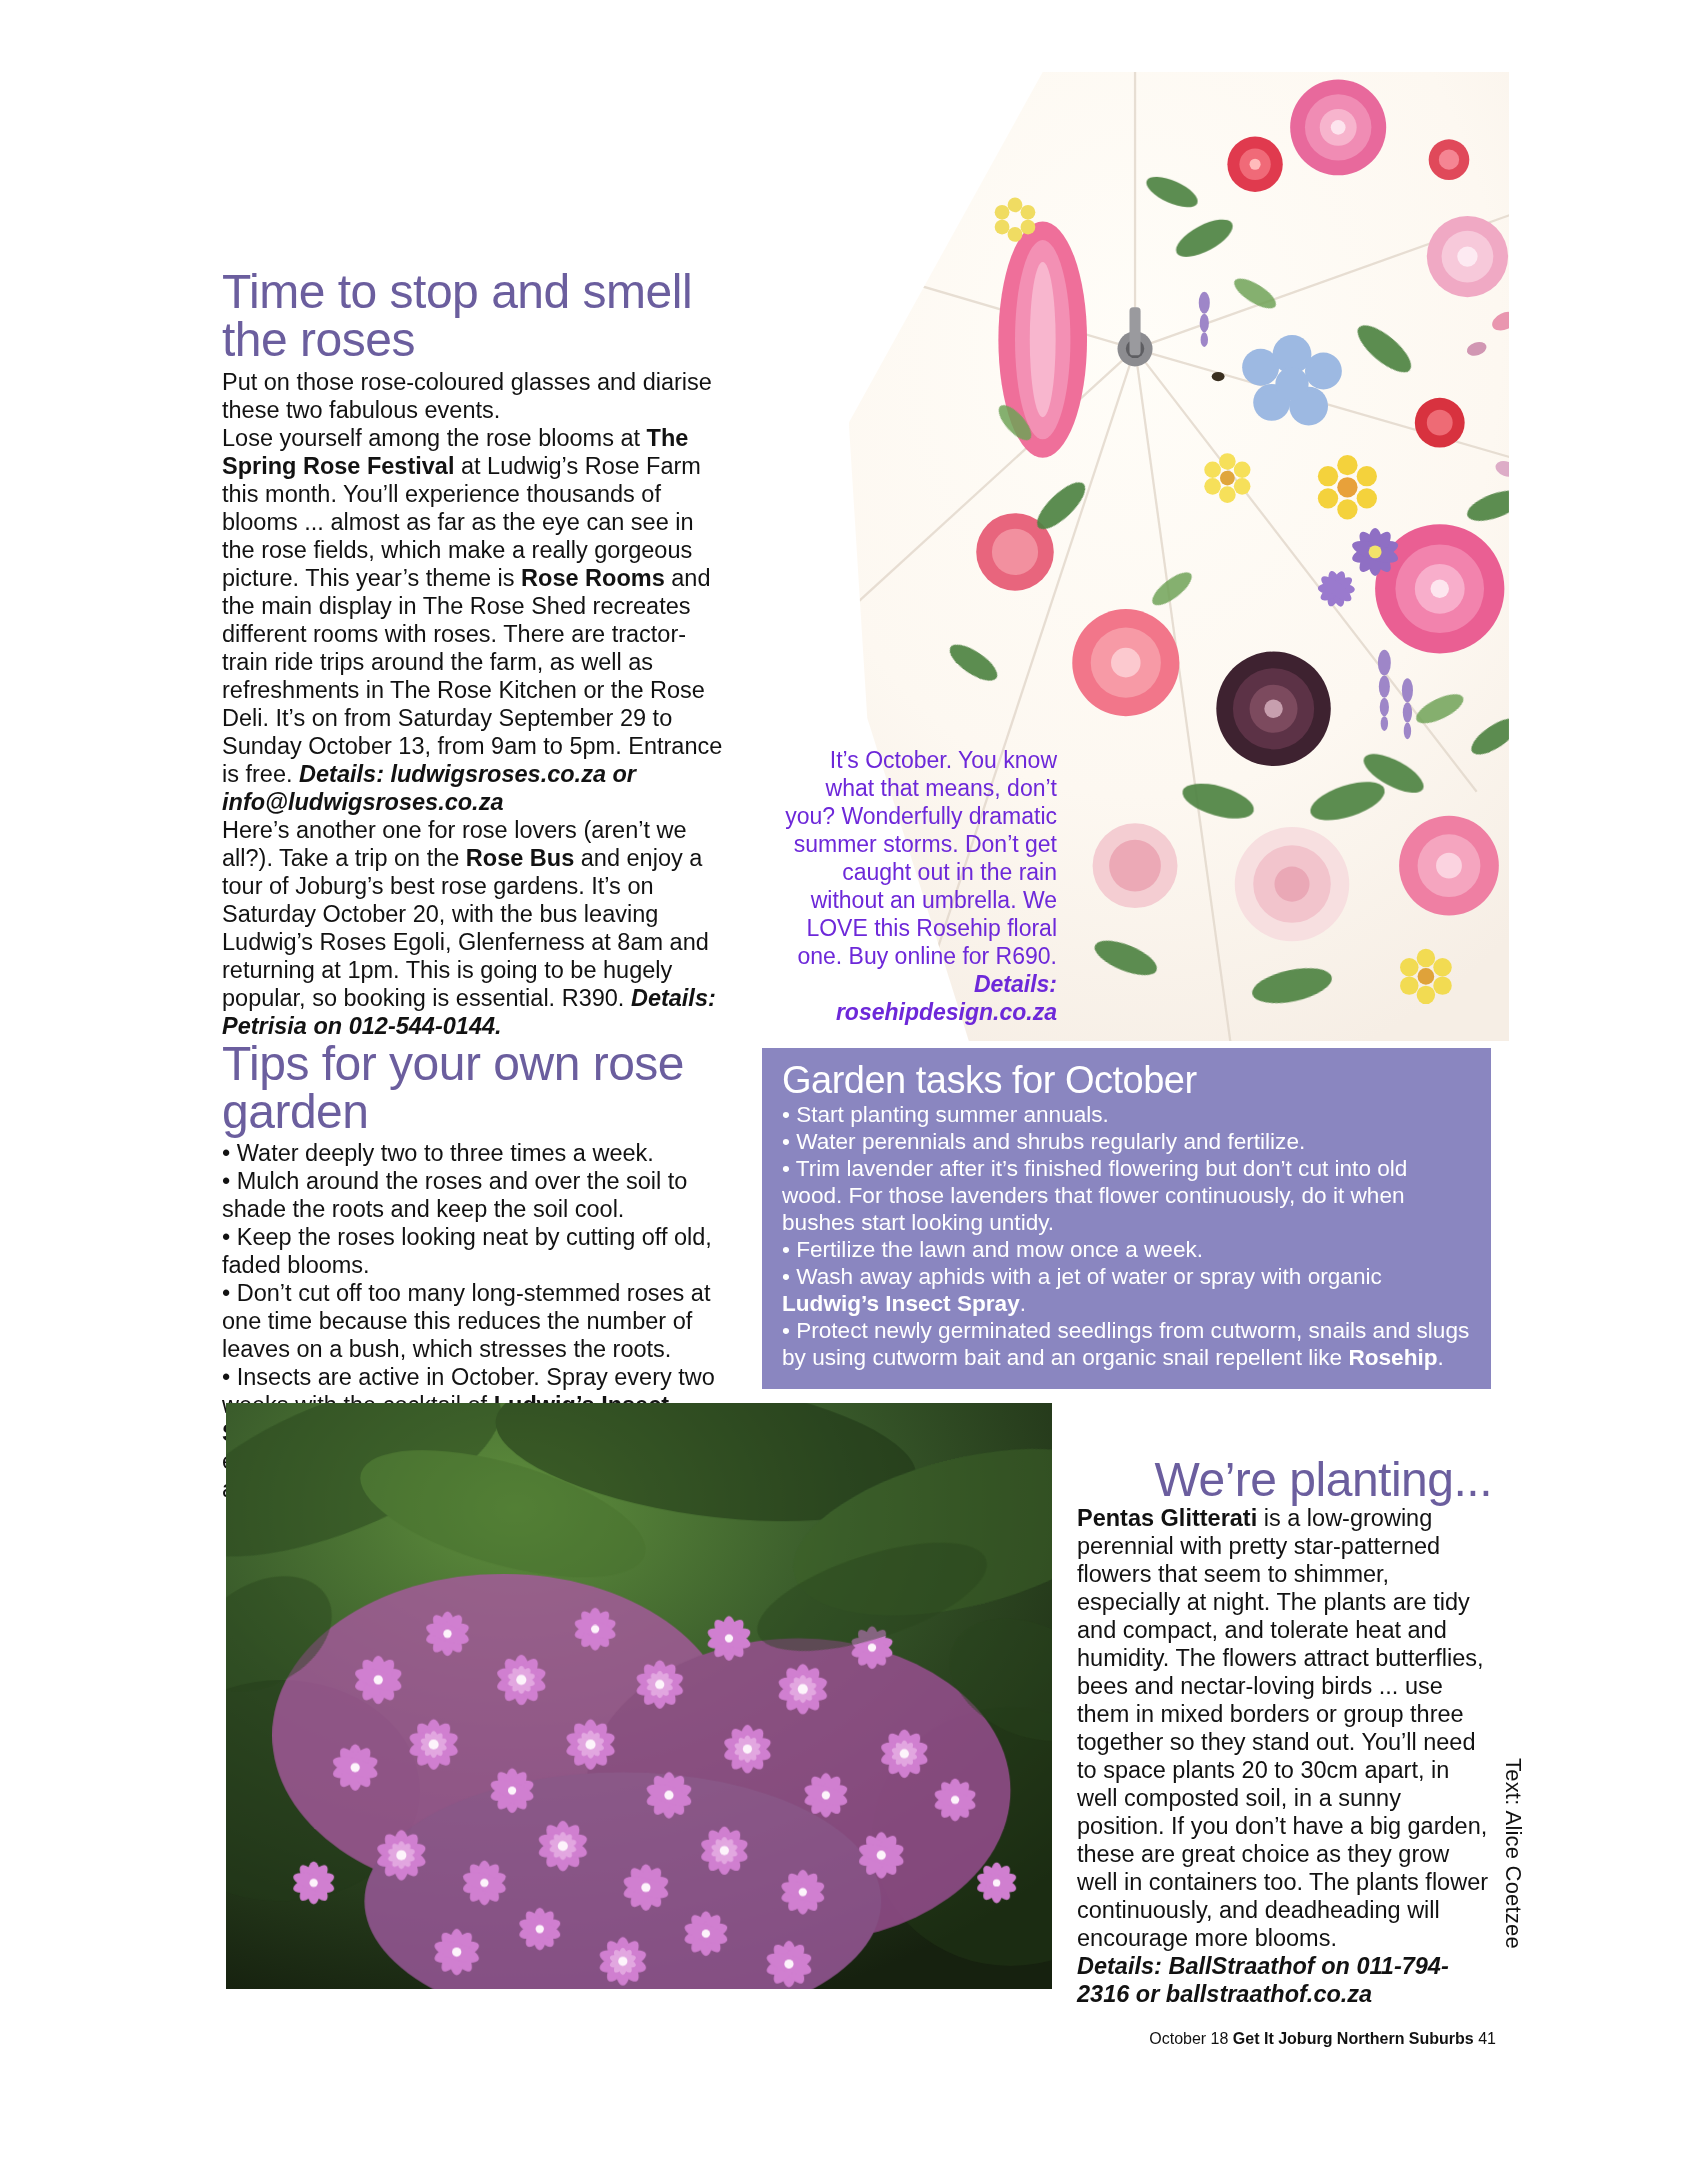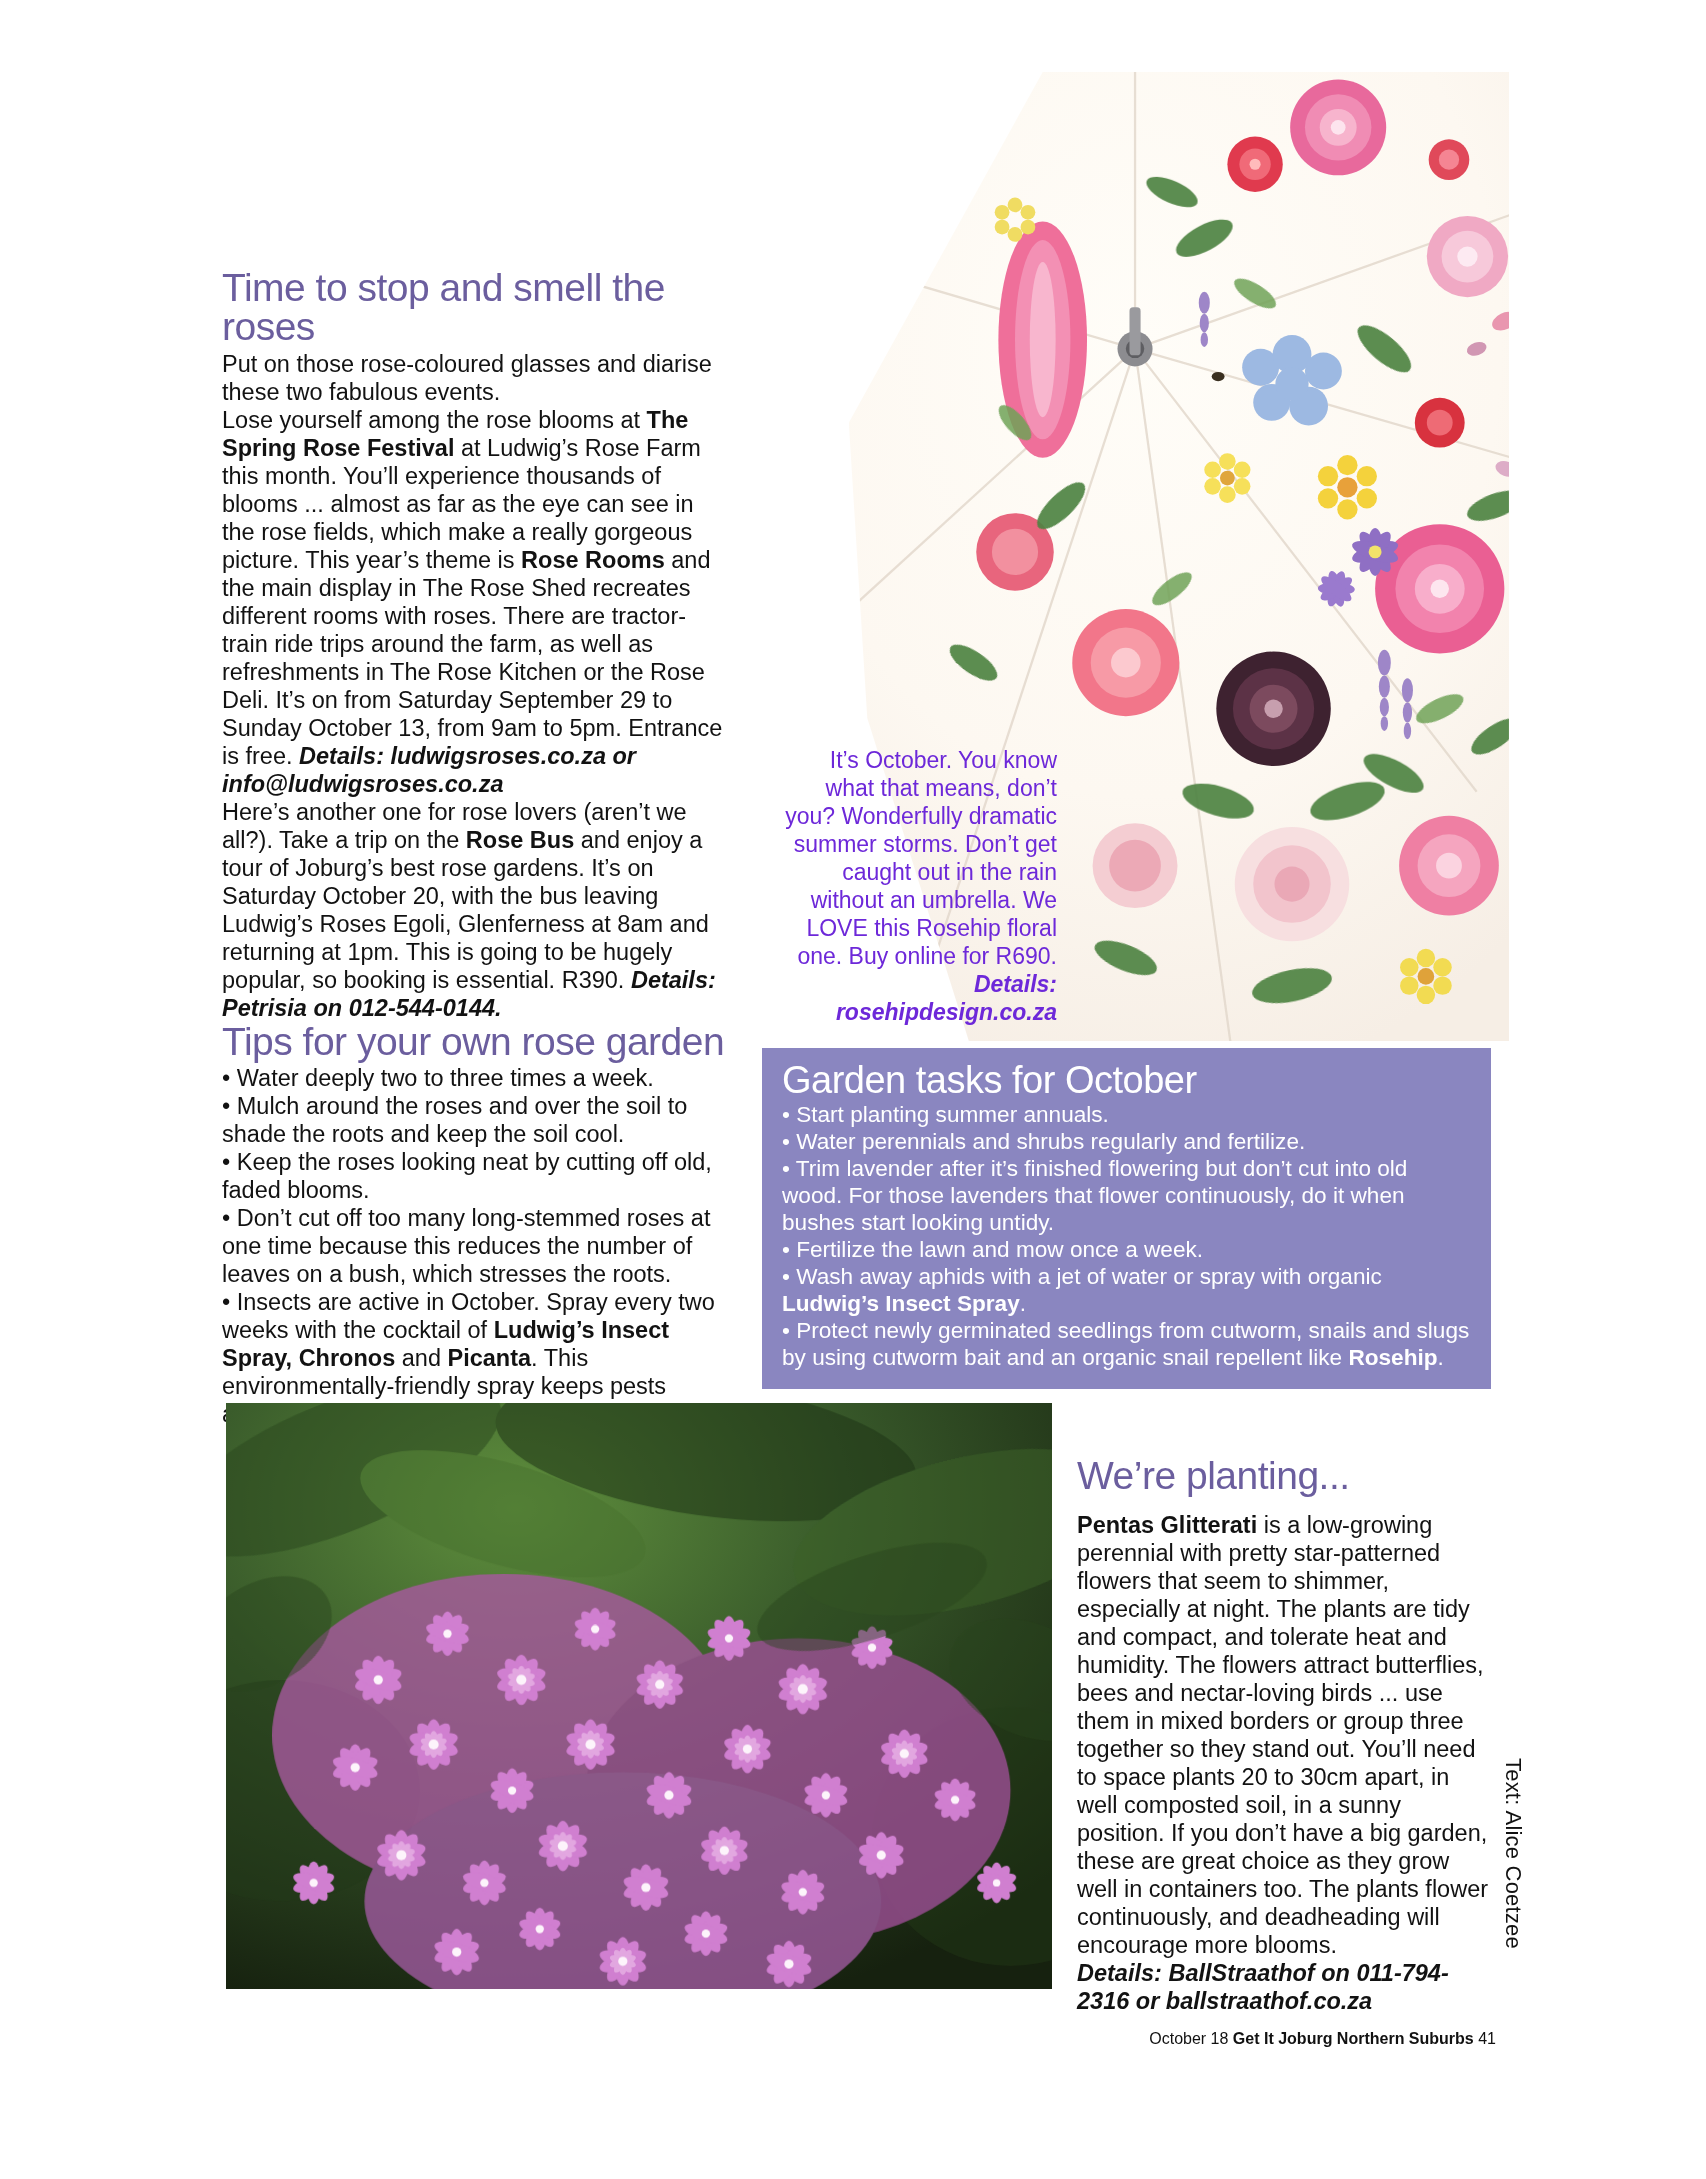--- a/index.html
+++ b/index.html
@@ -9,21 +9,21 @@
     font-family:"Liberation Sans", sans-serif; color:#1a1a1a;
   }
   .page { position:absolute; inset:0; background:#fff; }
 
   
   .hdg {
     color:#6B5E9E; font-weight:400; letter-spacing:-0.5px;
     font-family:"Liberation Sans", sans-serif;
     line-height:1.0;
   }
-  .hdg-1 { font-size:39px; }
+  .hdg-1 { font-size:48px; }
   .hdg-box { color:#ffffff; font-size:38px; }
 
   
   .body-txt {
     font-size:23.5px; line-height:28px; color:#121212;
     text-align:left; font-family:"Liberation Sans", sans-serif;
   }
   .body-txt b { font-weight:bold; }
   .body-txt i { font-style:italic;font-weight:bold; }
 
@@ -61,21 +61,21 @@
   #pentas-photo {
     position:absolute; left:226px; top:1403px; width:826px; height:586px;
     overflow:hidden;
   }
   #pentas-canvas { width:100%; height:100%; display:block; }
 
   
   #planting-col {
     position:absolute; left:1077px; top:1456px; width:415px;
   }
-  #planting-col .hdg-1 { margin:0 0 16px 0; }
+  #planting-col .hdg-1 { margin:0 0 0 0;text-align:right; }
 
   
   #credit {
     position:absolute; left:1500px; top:1758px;
     font-size:22px; color:#111;
     writing-mode:vertical-rl; text-orientation:mixed;
     letter-spacing:0.2px;
   }
 
   

